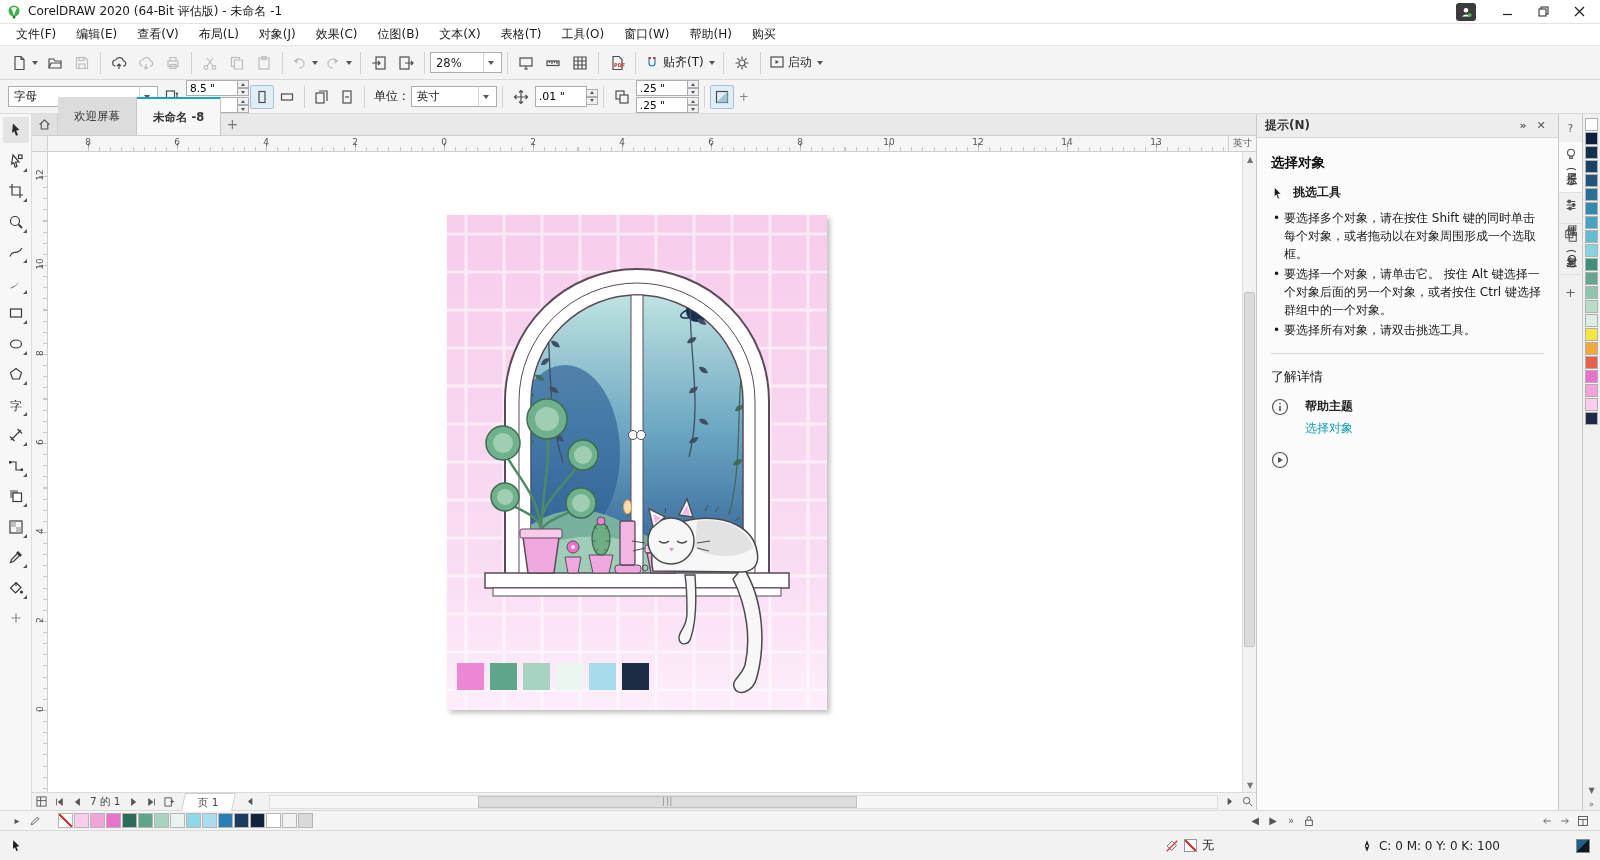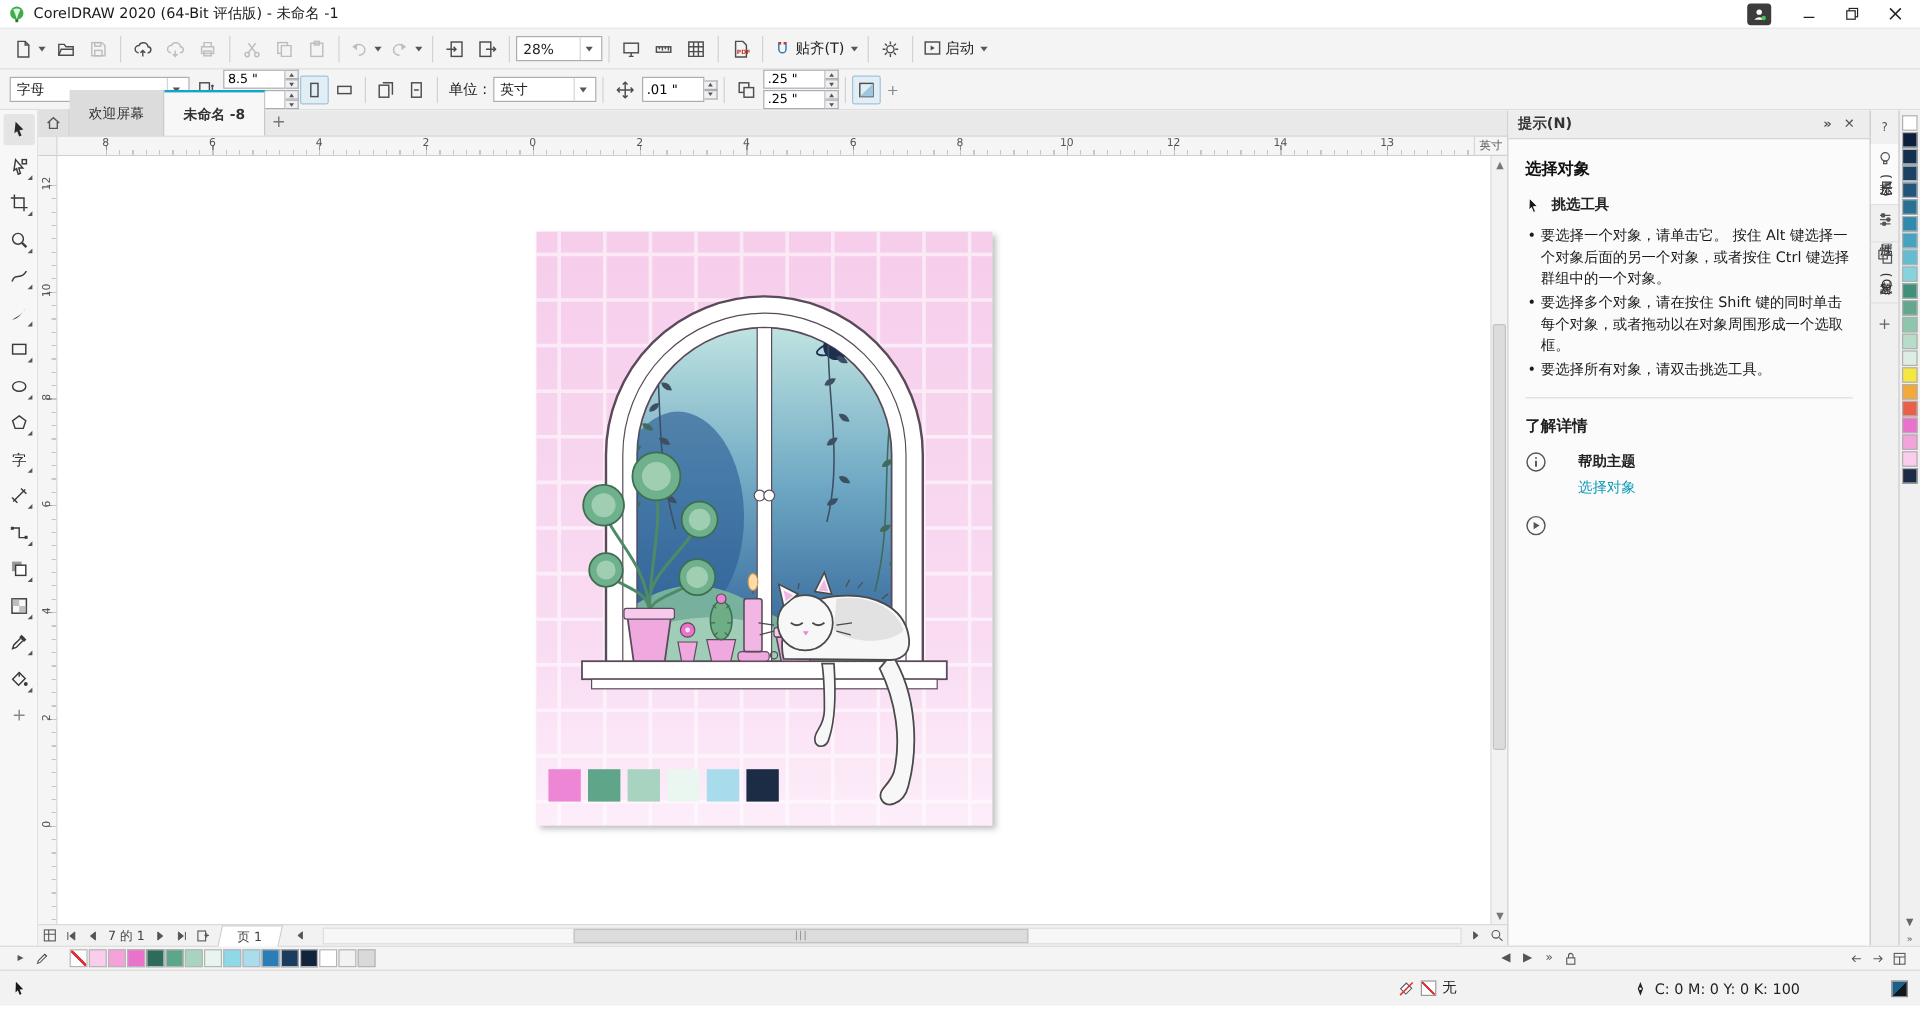--- a/index.html
+++ b/index.html
@@ -92,22 +92,22 @@
 .hints{width:302px;border-left:1px solid #c9c9c9;background:#fbfbfb;display:flex;flex-direction:column}
 .hints-header{height:24px;background:#ededed;border-bottom:1px solid #d5d5d5;display:flex;align-items:center;padding:0 8px;font-size:12px;font-weight:bold;color:#333}
 .hh-btn{width:18px;height:18px;display:flex;align-items:center;justify-content:center;color:#555;font-size:11px}
 .hints-body{flex:1;padding:12px 14px;overflow:hidden}
 .hints-body h2{font-size:13.5px;margin:4px 0 12px;color:#111}
 .tool-row{display:flex;align-items:center;gap:8px;font-weight:bold;font-size:12px;margin-bottom:8px}
 .hb-list{list-style:none;margin:0 0 4px 2px}
 .hb-list li{position:relative;padding-left:11px;font-size:12px;line-height:1.5;color:#1a1a1a;margin-bottom:2px}
 .hb-list li::before{content:"•";position:absolute;left:0;top:0}
 .hints-body hr{border:none;border-top:1px solid #dcdcdc;margin:14px 0}
-.learn-head{font-size:13px;font-weight:bold;margin-bottom:12px}
-.learn-item{display:flex;gap:26px;margin-bottom:14px}
+.learn-head{font-size:13px;font-weight:normal;margin-bottom:12px}
+.learn-item{display:flex;gap:16px;margin-bottom:14px}
 .li-icon{width:18px;height:18px;flex:none}
 .li-icon svg{stroke:#555;fill:none;stroke-width:1.2}
 .li-title{font-weight:bold;font-size:12px;margin-bottom:5px}
 .li-link{color:#0f9bb5;font-size:12px;cursor:pointer;text-decoration:none}
 .li-text{font-size:12px;line-height:1.5}
 .li-plain{font-size:12px;margin-top:3px}
 
 .docker-strip{width:24px;background:#f0f0f0;border-left:1px solid #c9c9c9;display:flex;flex-direction:column;align-items:center;padding-top:4px}
 .ds-top{width:20px;height:20px;display:flex;align-items:center;justify-content:center;margin-bottom:4px;color:#555;font-size:10px}
 .ds-tab{display:flex;flex-direction:column;align-items:center;padding:5px 0;gap:4px;width:100%;border-bottom:1px solid #e0e0e0}
@@ -171,20 +171,36 @@
           <rect x="1" y="3" width="7" height="7" fill="#fff" stroke="#222"></rect>
         </svg>
       </span>
     <span class="wbtn">
         <svg width="11" height="11" viewBox="0 0 11 11">
           <path d="M1,1 L10,10 M10,1 L1,10" stroke="#222" stroke-width="1.3"></path>
         </svg>
       </span>
   </div>
 
+  <nav class="menubar">
+
+  <span class="mi">文件(F)</span>
+      <span class="mi">编辑(E)</span>
+      <span class="mi">查看(V)</span>
+      <span class="mi">布局(L)</span>
+      <span class="mi">对象(J)</span>
+      <span class="mi">效果(C)</span>
+      <span class="mi">位图(B)</span>
+      <span class="mi">文本(X)</span>
+      <span class="mi">表格(T)</span>
+      <span class="mi">工具(O)</span>
+      <span class="mi">窗口(W)</span>
+      <span class="mi">帮助(H)</span>
+      <span class="mi">购买</span>
+    </nav>
 
   <div class="toolbar">
     <span class="tbtn">
         <svg width="16" height="16" viewBox="0 0 16 16">
           <path d="M4,1.5 H10 L13,4.5 V14.5 H4 Z"></path>
           <path d="M10,1.5 V4.5 H13"></path>
         </svg>
         <span class="caret"></span>
       </span>
     <span class="tbtn">
@@ -834,22 +850,22 @@
         <div class="tool-row">
           <span>
               <svg width="14" height="14" viewBox="0 0 16 16">
                 <path d="M4,1.5 L11.5,9 L7.8,9.4 L9.8,14 L7.8,14.8 L6,10.2 L3.6,12.4 Z" fill="#1a1a1a" stroke="#fff" stroke-width=".8"></path>
               </svg>
             </span>
           <span>挑选工具</span>
         </div>
         <ul class="hb-list">
 
-        <li>要选择一个对象，请单击它。 按住 Alt 键选择一个对象后面的另一个对象，或者按住 Ctrl 键选择群组中的一个对象。</li>
-            <li>要选择多个对象，请在按住 Shift 键的同时单击每个对象，或者拖动以在对象周围形成一个选取框。</li>
+        <li>要选择多个对象，请在按住 Shift 键的同时单击每个对象，或者拖动以在对象周围形成一个选取框。</li>
+            <li>要选择一个对象，请单击它。 按住 Alt 键选择一个对象后面的另一个对象，或者按住 Ctrl 键选择群组中的一个对象。</li>
             <li>要选择所有对象，请双击挑选工具。</li>
           </ul>
         <hr>
         <div class="learn-head">了解详情</div>
         <div class="learn-item">
           <span class="li-icon">
               <svg width="18" height="18" viewBox="0 0 18 18">
                 <circle cx="9" cy="9" r="7.5"></circle>
                 <path d="M9,8 V13 M9,5 V6.2" stroke-width="1.6"></path>
               </svg>

